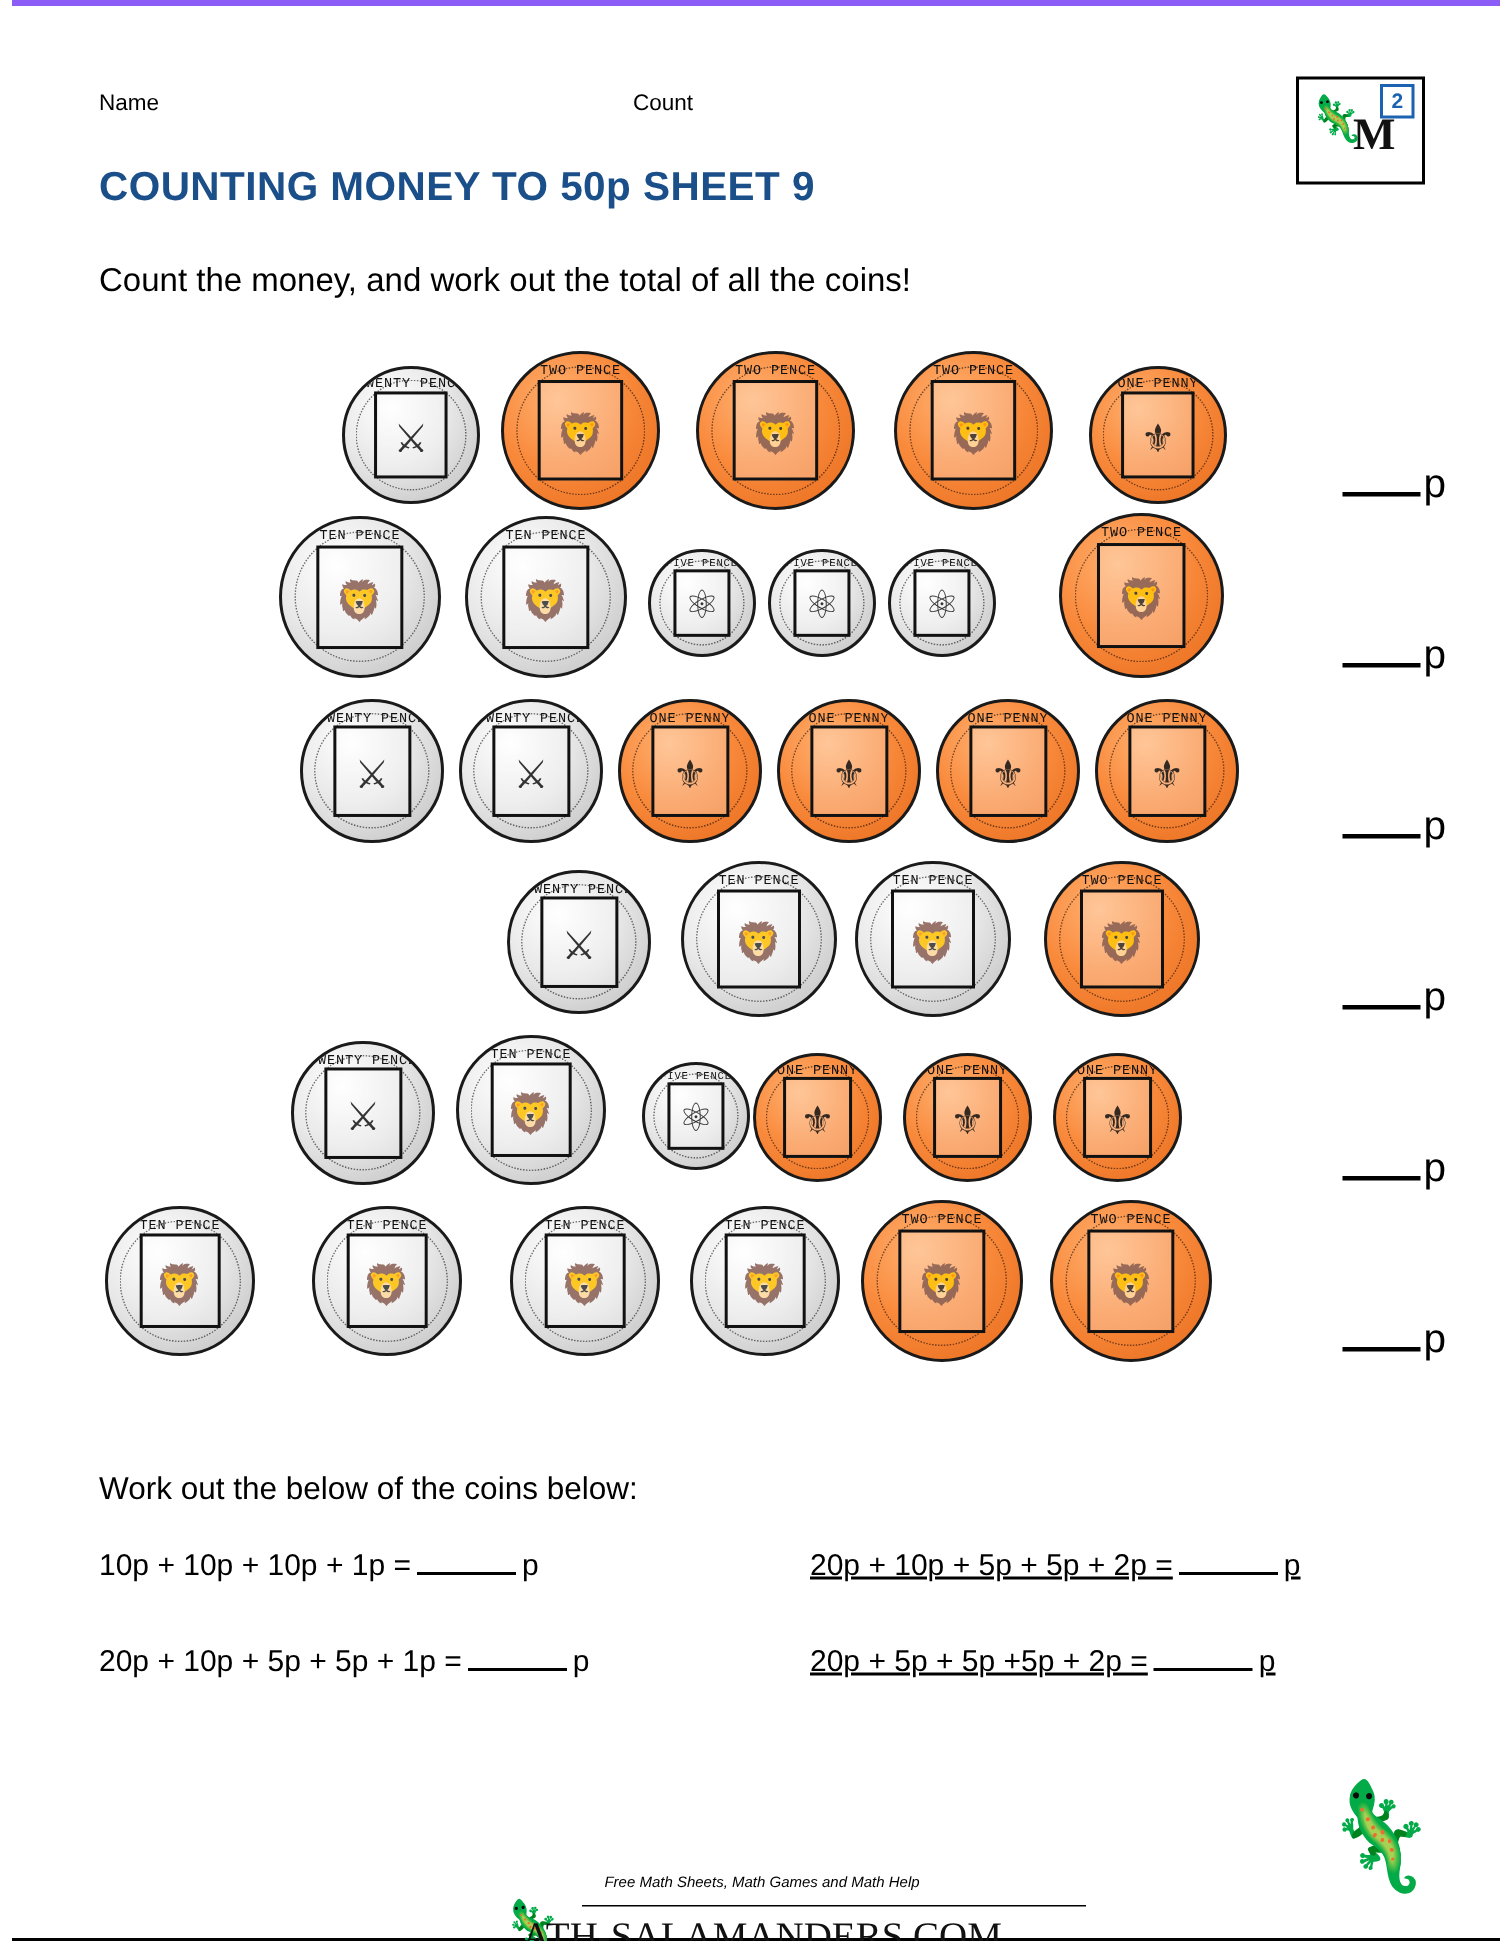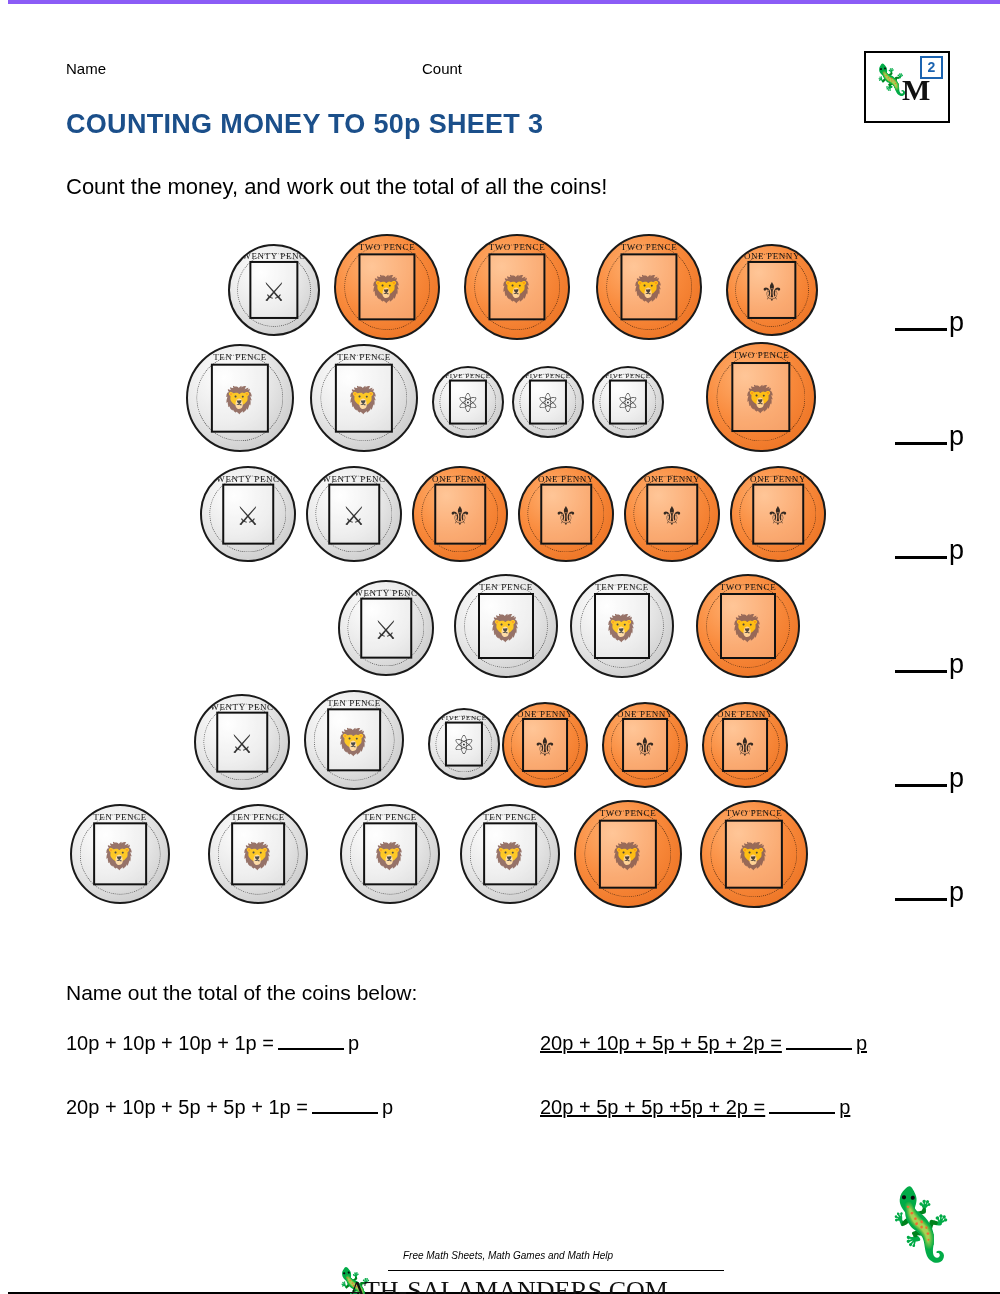--- a/index.html
+++ b/index.html
@@ -128,21 +128,21 @@
     border: 2px solid #111;
     background: rgba(255,255,255,.28);
   }
   .coin .legend {
     position: absolute;
     left: 0; top: 6%;
     width: 100%;
     text-align: center;
     font-size: 9px;
     letter-spacing: .6px;
-    font-family: Liberation Serif, serif;
+    font-family: Liberation Mono, monospace;
     color: #111;
     text-transform: uppercase;
   }
   .coin .beast {
     position: absolute;
     left: 50%; top: 52%;
     transform: translate(-50%,-50%);
     font-size: 26px;
     line-height: 1;
     color: #111;
@@ -245,21 +245,21 @@
   <div class="hdr">
     <span class="name">Name</span>
     <span class="date">Count</span>
     <div class="logo-box">
       <span class="sal">🦎</span>
       <span class="mm">M</span>
       <span class="num">2</span>
     </div>
   </div>
 
-  <h1 class="title">COUNTING MONEY TO 50p SHEET 3</h1>
+  <h1 class="title">COUNTING MONEY TO 50p SHEET 9</h1>
 
   <div class="instruction">Count the money, and work out the total of all the coins!</div>
 
   <div class="rows">
       <div class="coin-row">
         <div class="coin silver" style="width: 92px; height: 92px; left: 220px; top: 18px; z-index: 20;">
           <div class="inner"></div>
           <div class="shield"></div>
           <div class="beast">⚔</div>
           <div class="legend">TWENTY PENCE</div>
@@ -468,21 +468,21 @@
         <div class="coin copper" style="width: 108px; height: 108px; left: 692px; top: 4px; z-index: 15;">
           <div class="inner"></div>
           <div class="shield"></div>
           <div class="beast">🦁</div>
           <div class="legend">TWO PENCE</div>
         </div>
         <div class="answer"><span class="blank"></span><span>p</span></div>
       </div>
     </div>
 
-  <div class="instruction2">Name out the total of the coins below:</div>
+  <div class="instruction2">Work out the below of the coins below:</div>
 
   <div class="sums">
       <div class="sum c1 r1"><span>10p + 10p + 10p + 1p =</span><span class="blank"></span><span>p</span></div>
       <div class="sum c2 r1"><span>20p + 10p + 5p + 5p + 2p =</span><span class="blank"></span><span>p</span></div>
       <div class="sum c1 r2"><span>20p + 10p + 5p + 5p + 1p =</span><span class="blank"></span><span>p</span></div>
       <div class="sum c2 r2"><span>20p + 5p + 5p +5p + 2p =</span><span class="blank"></span><span>p</span></div>
     </div>
 
   <div class="footer">
     <div class="ftxt">Free Math Sheets, Math Games and Math Help</div>

